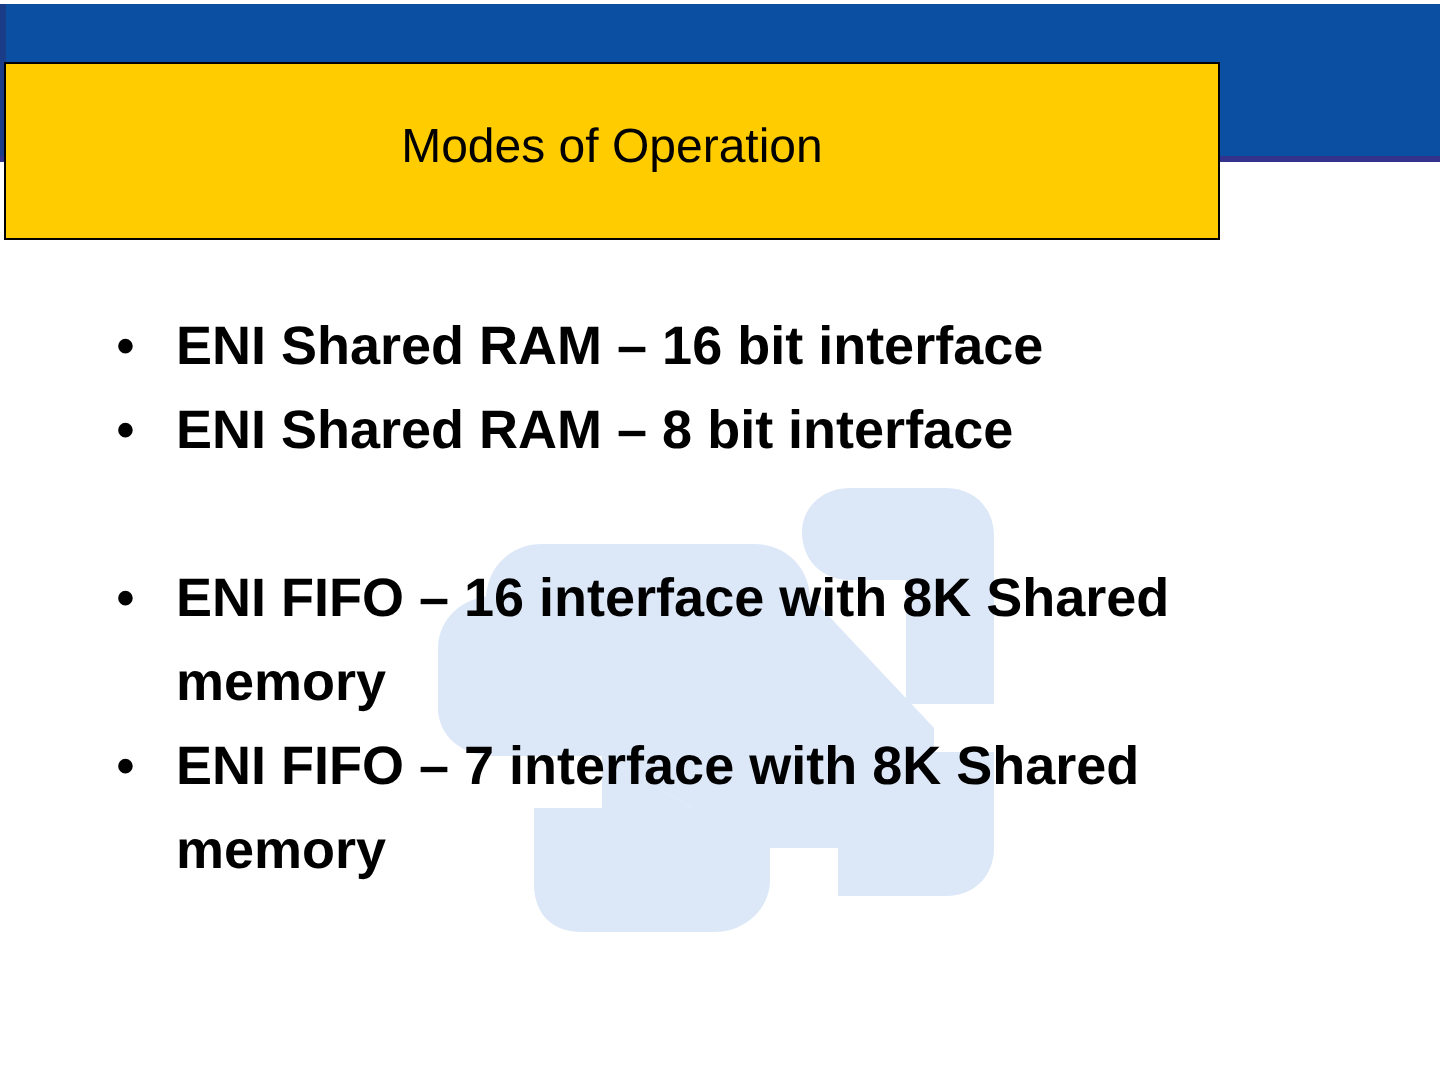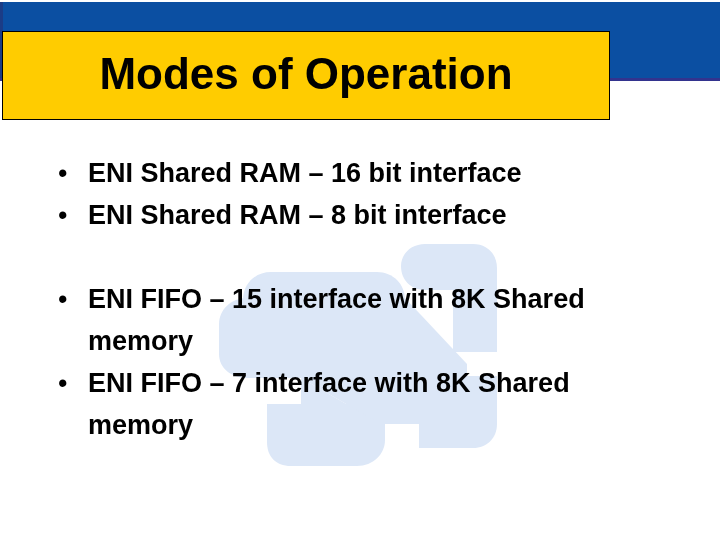--- a/index.html
+++ b/index.html
@@ -58,22 +58,22 @@
     height: 89px;
     background: #FFCC00;
     border: 1px solid #000000;
     box-sizing: border-box;
     display: flex;
     align-items: center;
     justify-content: center;
   }
   .title-text {
     color: #000000;
-    font-size: 44px;
-    font-weight: bold;
+    font-size: 24px;
+    font-weight: normal;
     line-height: 1.1;
     letter-spacing: 0px;
     white-space: nowrap;
     text-align: center;
     padding-bottom: 3px;
   }
 
   
   .watermark {
     position: absolute;
@@ -188,21 +188,21 @@
       </div>
       <div class="bullet-item">
         <span class="dot">•</span>
         <span class="btext">ENI Shared RAM – 8 bit interface</span>
       </div>
     </div>
 
     <div class="bullet-group second">
       <div class="bullet-item wide">
         <span class="dot">•</span>
-        <span class="btext">ENI FIFO – 15 interface with 8K Shared memory</span>
+        <span class="btext">ENI FIFO – 16 interface with 8K Shared memory</span>
       </div>
       <div class="bullet-item wide">
         <span class="dot">•</span>
         <span class="btext">ENI FIFO – 7 interface with 8K Shared memory</span>
       </div>
     </div>
 
   </div>
 
 

